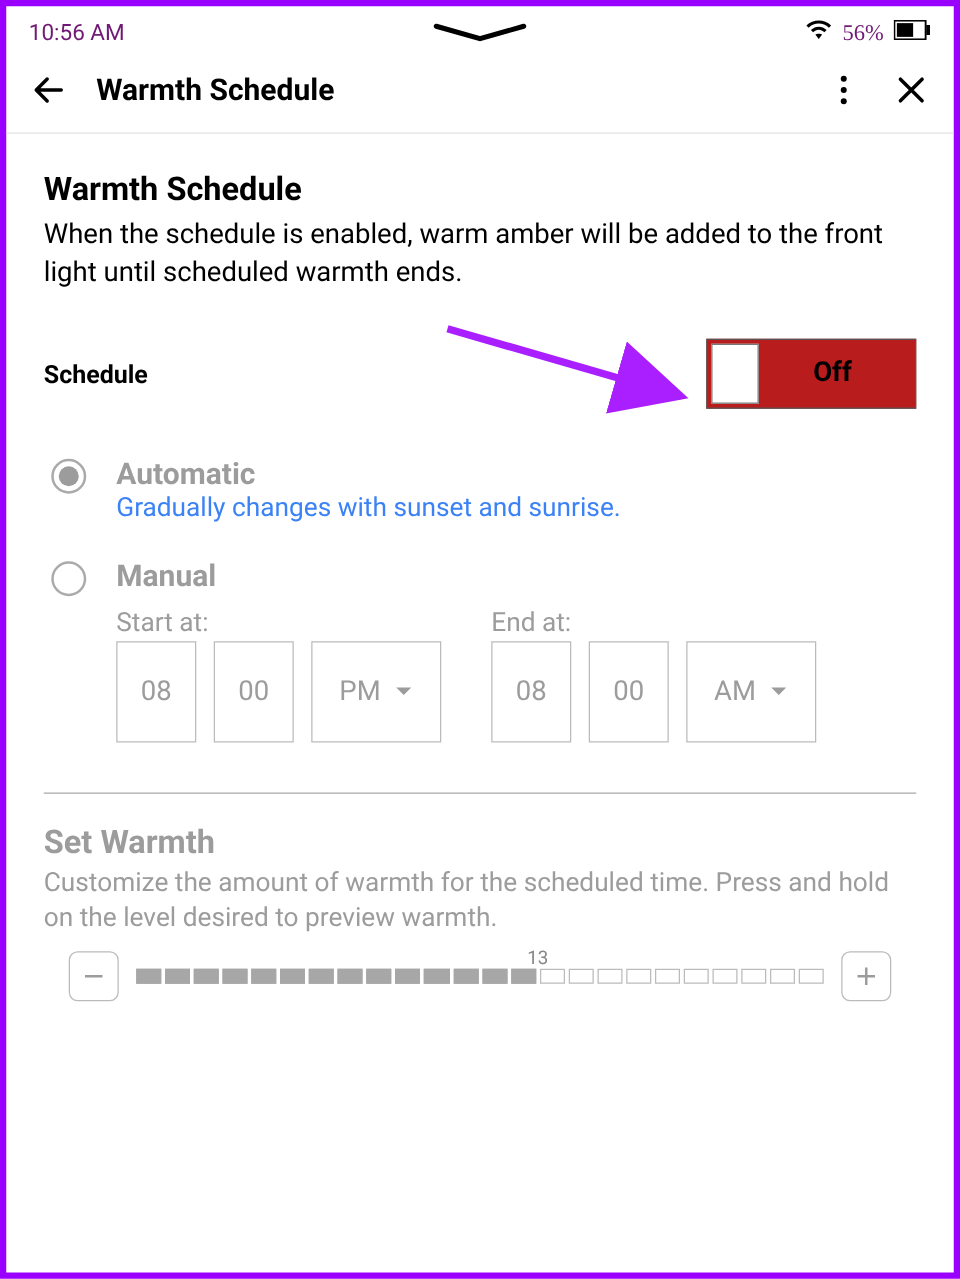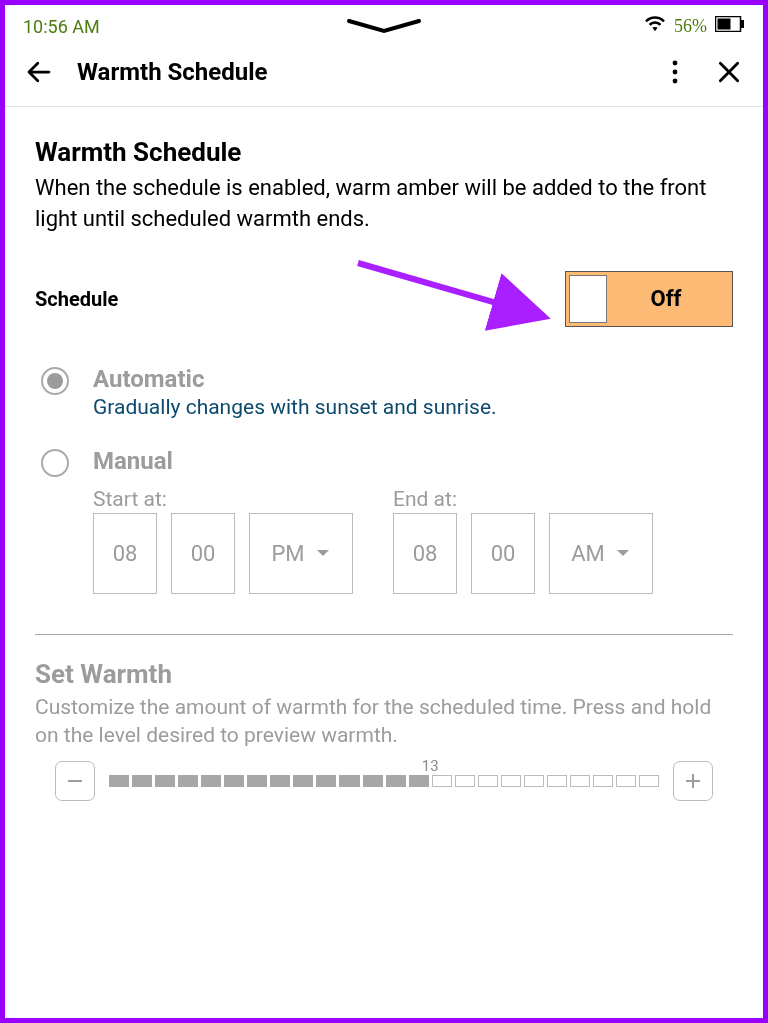--- a/index.html
+++ b/index.html
@@ -11,21 +11,21 @@
     border: 5px solid #9a00ff;
     position: relative;
     overflow: hidden;
   }
   .statusbar {
     display: flex;
     justify-content: space-between;
     align-items: center;
     padding: 10px 18px 6px;
     font-size: 18px;
-    color: #4d7c0f;
+    color: #701a75;
   }
   .statusbar .right {
     display: flex;
     align-items: center;
     gap: 8px;
     font-family: Liberation Serif, serif;
   }
   .pull-handle {
     position: absolute;
     top: 12px;
@@ -73,21 +73,21 @@
   .schedule-label {
     font-size: 20px;
     font-weight: 700;
   }
   .toggle {
     width: 168px;
     height: 56px;
     border: 1px solid #555;
     display: flex;
     align-items: center;
-    background: #fdba74;
+    background: #b91c1c;
   }
   .toggle-knob {
     width: 38px;
     height: 48px;
     margin: 3px;
     border: 1px solid #777;
     background: #fff;
   }
   .toggle-label {
     flex: 1;
@@ -117,21 +117,21 @@
   }
   .option-body { flex: 1; }
   .option-title {
     font-size: 24px;
     font-weight: 700;
     color: #9c9c9c;
     margin-bottom: 2px;
   }
   .option-desc {
     font-size: 21px;
-    color: #0c4a6e;
+    color: #3b82f6;
   }
   .time-row {
     display: flex;
     gap: 40px;
     margin-top: 12px;
   }
   .time-group { }
   .time-label {
     font-size: 21px;
     color: #9c9c9c;

